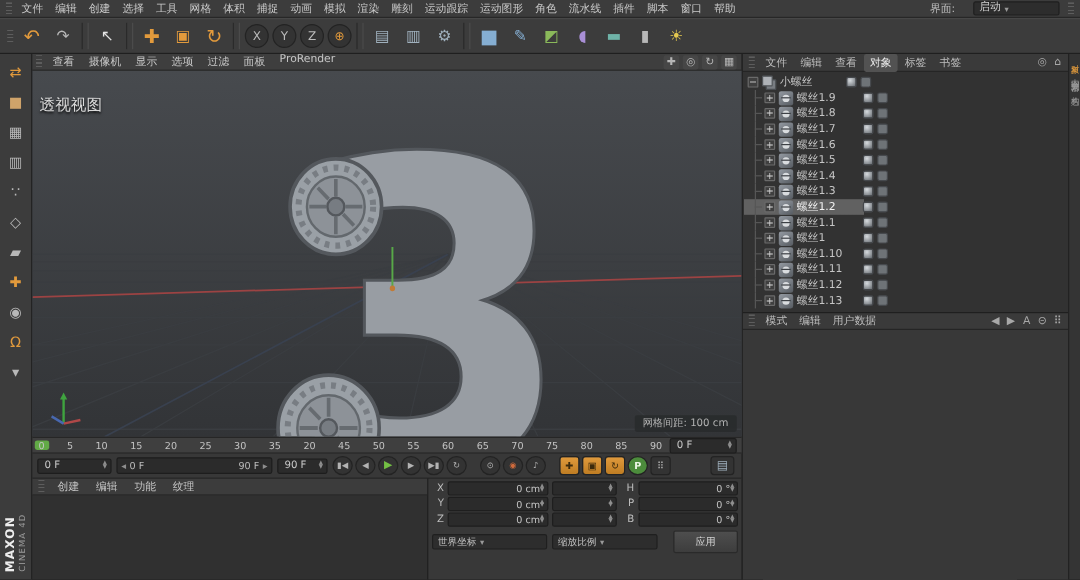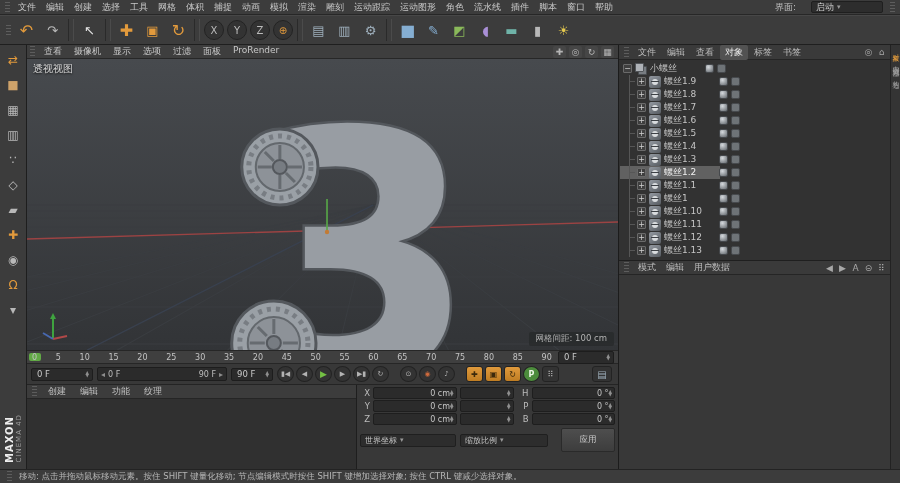--- a/index.html
+++ b/index.html
@@ -14,21 +14,21 @@
   .st{display:inline-flex;flex-direction:column;line-height:3.5px;font-size:4.5px;color:#8f8f8f;flex:none}
   .st::before{content:"▲"}.st::after{content:"▼"}
   .dd::after{content:"▾";color:#999;font-size:7px;margin-left:3px}
 
   
   .menubar{height:15px;background:#3c3c3c;border-bottom:1px solid #272727;display:flex;align-items:center;padding:0 2px;flex:none;}
   .menu-items{display:flex;}
   .mi{padding:1px 5px;font-size:9px;color:#c9c9c9;white-space:nowrap;}
   .iface-label{font-size:9px;color:#bdbdbd;margin-right:15px;}
   .iface-select{height:12px;min-width:72px;background:#2d2d2d;border:1px solid #1f1f1f;border-radius:2px;
-                display:flex;align-items:center;padding:0 4px;font-size:9px;color:#cfcfcf;margin-right:4px;}
+                display:flex;align-items:flex-end;padding:0 4px;font-size:9px;color:#cfcfcf;margin-right:4px;}
 
   
   .toolbar{height:30px;background:#3c3c3c;border-top:1px solid #474747;border-bottom:1px solid #1f1f1f;
            display:flex;align-items:center;padding:0 3px;flex:none;}
   .tools{display:flex;align-items:center;gap:1px;}
   .tool{width:25px;height:25px;display:flex;align-items:center;justify-content:center;font-size:13px;border-radius:3px;color:#bbb;}
   .tool.big{font-size:16px}
   .tool.round{width:20px;height:20px;border-radius:50%;background:#333;border:1px solid #232323;font-size:10px;margin:0 1px;}
   .tool.sep{width:6px;height:22px;border-left:1px solid #2a2a2a;border-right:1px solid #4b4b4b;border-radius:0;background:none;margin:0 2px;}
   .c-orange{color:#e29a3c}.c-gray{color:#b8b8b8}.c-white{color:#e4e4e4}.c-steel{color:#9fb0bd}
@@ -49,21 +49,21 @@
 
   
   .center{flex:1;display:flex;flex-direction:column;min-width:0;}
   .vpbar{height:14px;background:#3e3e3e;border-bottom:1px solid #272727;display:flex;align-items:center;flex:none;}
   .vpm{padding:0 6px;font-size:9px;color:#c7c7c7;white-space:nowrap;}
   .vpicons{display:flex;gap:3px;margin-right:4px;}
   .vpicon{width:13px;height:12px;display:flex;align-items:center;justify-content:center;font-size:9px;color:#b5b5b5;background:#464646;border-radius:2px;}
 
   .canvas{flex:1;position:relative;overflow:hidden;background:#3d4044;}
   .canvas svg.scene{position:absolute;inset:0;width:100%;height:100%;}
-  .viewlabel{position:absolute;top:3px;left:6px;font-size:10px;color:#dadada;text-shadow:0 1px 2px rgba(0,0,0,.85);}
+  .viewlabel{position:absolute;top:20px;left:6px;font-size:13px;color:#dadada;text-shadow:0 1px 2px rgba(0,0,0,.85);}
   .gridlabel{position:absolute;right:4px;bottom:4px;font-size:8.5px;color:#b2b2b2;background:rgba(40,42,44,.85);padding:1px 7px;border-radius:2px;}
   .gizmo{position:absolute;left:8px;bottom:5px;}
 
   
   .ruler{height:14px;background:#3f3f3f;border-top:1px solid #262626;border-bottom:1px solid #262626;
          display:flex;align-items:center;position:relative;flex:none;padding:0 2px;}
   .playhead{position:absolute;left:2px;top:2px;bottom:2px;width:12px;background:#62aa46;border-radius:2px;}
   .ticks{flex:1;display:flex;justify-content:space-between;padding:0 6px 0 3px;position:relative;}
   .tick{font-size:8px;color:#c4c4c4;}
   .field{height:13px;background:#2b2b2b;border:1px solid #1d1d1d;border-radius:2px;display:flex;align-items:center;
@@ -101,21 +101,21 @@
   .chead{height:12px;background:#2f2f2f;border:1px solid #222;border-radius:2px;display:flex;align-items:center;
          padding:0 4px;font-size:8px;color:#b9b9b9;}
   .h1{grid-column:2}.h2{grid-column:3}.h3{grid-column:5}
   .axlbl{font-size:8.5px;color:#bdbdbd;text-align:right;}
   .cfield{height:12px;background:#2b2b2b;border:1px solid #1e1e1e;border-radius:2px;display:flex;align-items:center;
           justify-content:flex-end;padding:0 2px 0 4px;font-size:8px;color:#c5c5c5;}
   .coords-foot{display:flex;align-items:center;gap:4px;margin-top:3px;}
   .csel{height:13px;background:#2d2d2d;border:1px solid #1f1f1f;border-radius:2px;display:flex;align-items:center;
         padding:0 4px;font-size:8px;color:#c3c3c3;}
   .sys{width:96px}.szm{width:88px}
-  .applybtn{height:24px;width:54px;background:linear-gradient(#4e4e4e,#3d3d3d);border:1px solid #2a2a2a;border-radius:2px;
+  .applybtn{height:19px;width:54px;background:linear-gradient(#4e4e4e,#3d3d3d);border:1px solid #2a2a2a;border-radius:2px;
             color:#d0d0d0;font-size:8.5px;display:flex;align-items:center;justify-content:center;margin-left:auto;}
 
   
   .rightpanel{width:272px;border-left:1px solid #1c1c1c;display:flex;flex-direction:column;flex:none;background:#373737;}
   .omtabs,.amtabs{height:15px;background:#3a3a3a;border-bottom:1px solid #252525;display:flex;align-items:center;gap:1px;padding:0 2px;flex:none;}
   .omtab{padding:1px 5px;font-size:9px;color:#bdbdbd;border-radius:2px;}
   .omtab.active{background:#525252;color:#ececec;}
   .hicon{width:13px;text-align:center;font-size:9px;color:#a8a8a8;flex:none;}
   .omlist{height:200px;background:#323232;padding:2px 1px;overflow:hidden;flex:none;}
   .orow{height:13px;display:flex;align-items:center;gap:3px;padding:0 3px 0 3px;font-size:9px;color:#c6c6c6;position:relative;}
@@ -758,17 +758,13 @@
     </div>
 
     <div class="rightstrip">
 
     <span class="vtab active">对象</span>
         <span class="vtab">内容浏览器</span>
         <span class="vtab">构造</span>
       </div>
   </div>
 
-  <div class="statusbar">
-    <span class="grip"></span>
-    <span>移动: 点击并拖动鼠标移动元素。按住 SHIFT 键量化移动; 节点编辑模式时按住 SHIFT 键增加选择对象; 按住 CTRL 键减少选择对象。</span>
-  </div>
 </div>
 
 </body></html>

